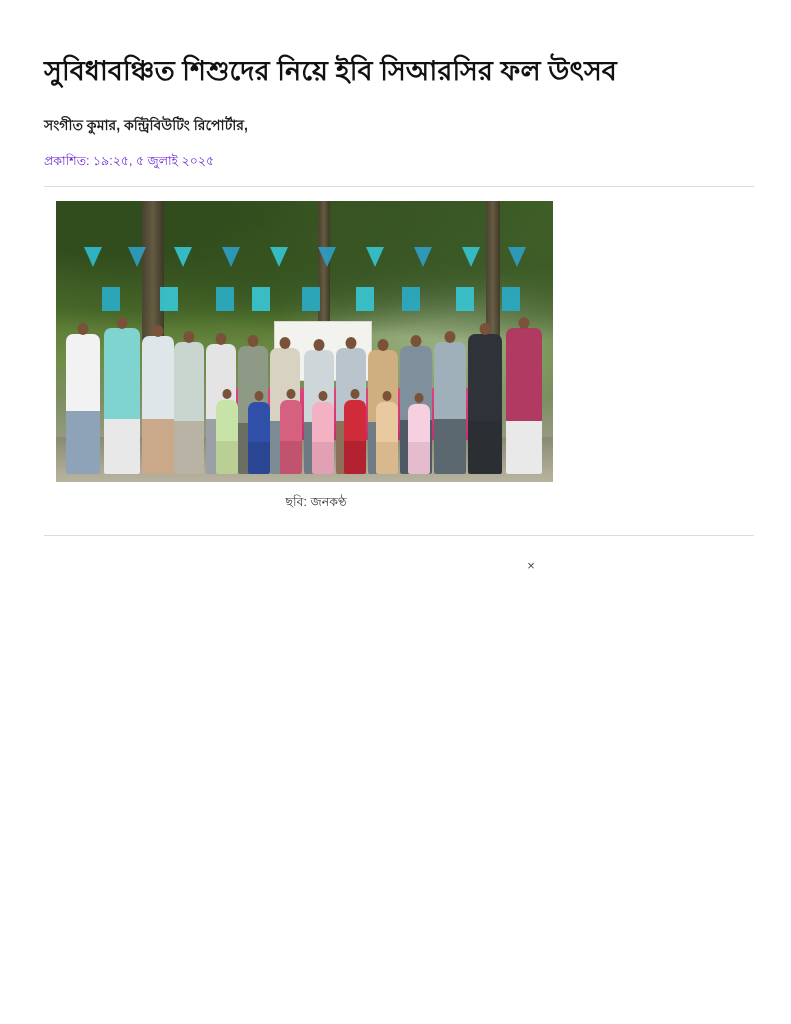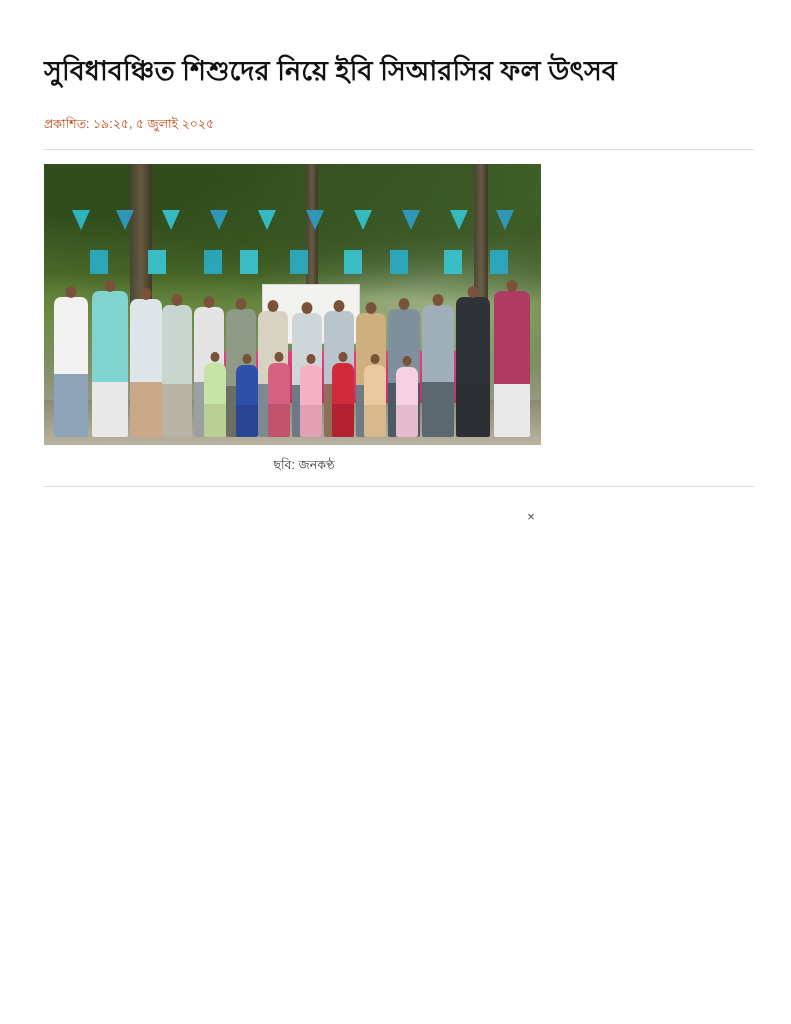--- a/index.html
+++ b/index.html
@@ -40,32 +40,32 @@
   .byline {
     font-size: 14px;
     font-weight: bold;
     color: #1e1e1e;
     line-height: 1.55;
     margin: 0 0 8px 0;
   }
   .byline .line2 { display: block; }
   .pubdate {
     font-size: 12.5px;
-    color: #c2410c;
-    margin: 8px 0 14px 0;
+    color: #6d28d9;
+    margin: 16px 0 14px 0;
   }
   .rule {
     height: 1px;
     background: #dcdcdc;
     width: 710px;
     margin: 0 0 14px 0;
   }
   .figure {
     width: 520px;
-    margin: 0;
+    margin: 12px;
   }
   .photo {
     width: 497px;
     height: 281px;
     position: relative;
     overflow: hidden;
     border: 0;
     background: #3f5d2a;
   }
   
@@ -195,20 +195,21 @@
 </style>
 </head>
 <body>
 
 <div class="page">
   <div class="content">
 
     <h1 class="headline">সুবিধাবঞ্চিত শিশুদের নিয়ে ইবি সিআরসির ফল উৎসব</h1>
 
     <div class="byline">
+      <span>সংগীত কুমার, কন্ট্রিবিউটিং রিপোর্টার,</span>
     </div>
 
     <div class="pubdate">প্রকাশিত: ১৯:২৫, ৫ জুলাই ২০২৫</div>
 
     <div class="rule"></div>
 
     <figure class="figure">
       <div class="photo" role="img" aria-label="গাছের নিচে রঙিন কাগজের সাজে সুবিধাবঞ্চিত শিশু ও স্বেচ্ছাসেবকদের দলগত ছবি">
         <div class="sky"></div>
         <div class="canopy"></div>

